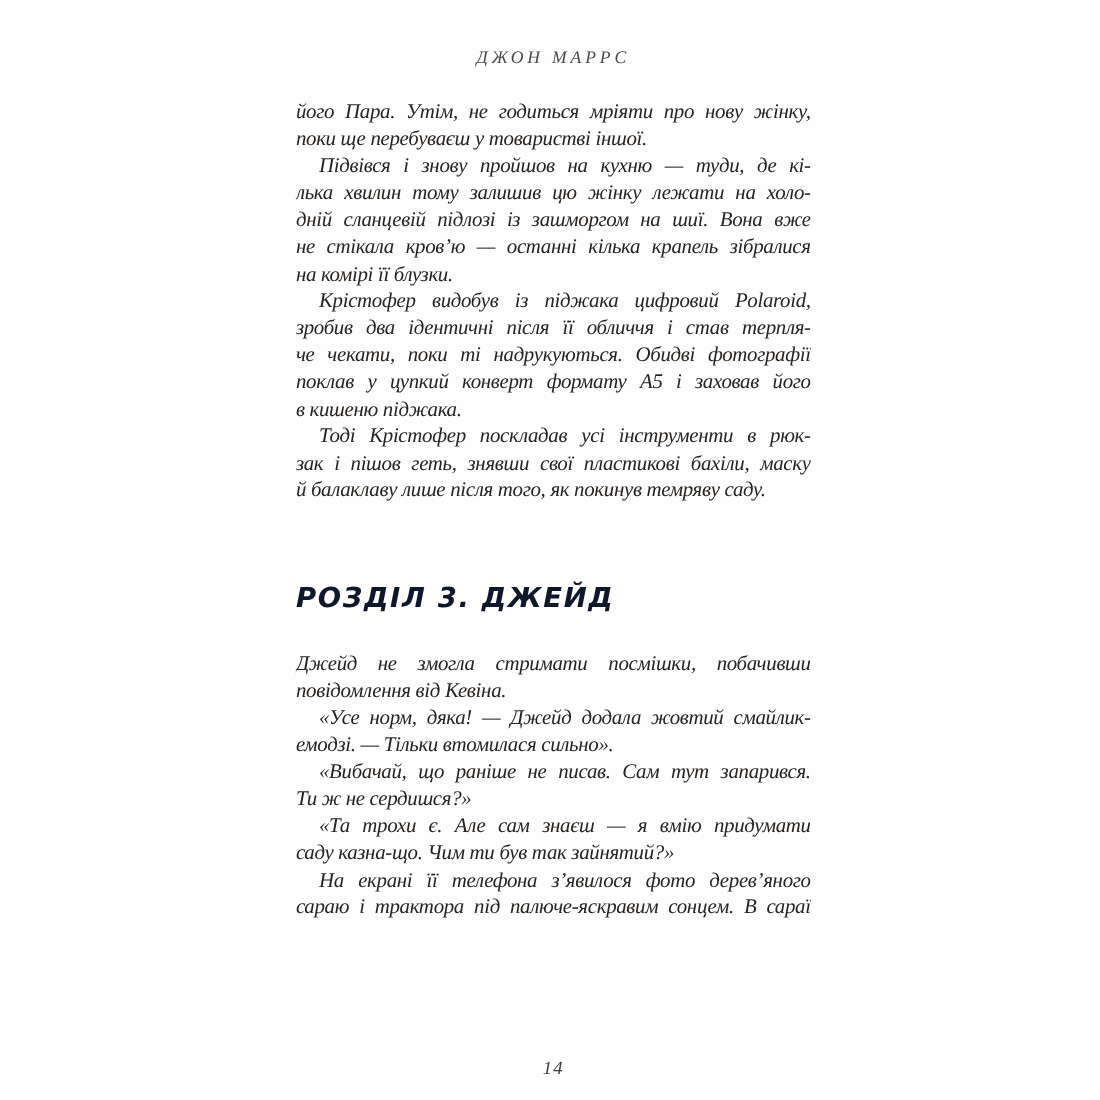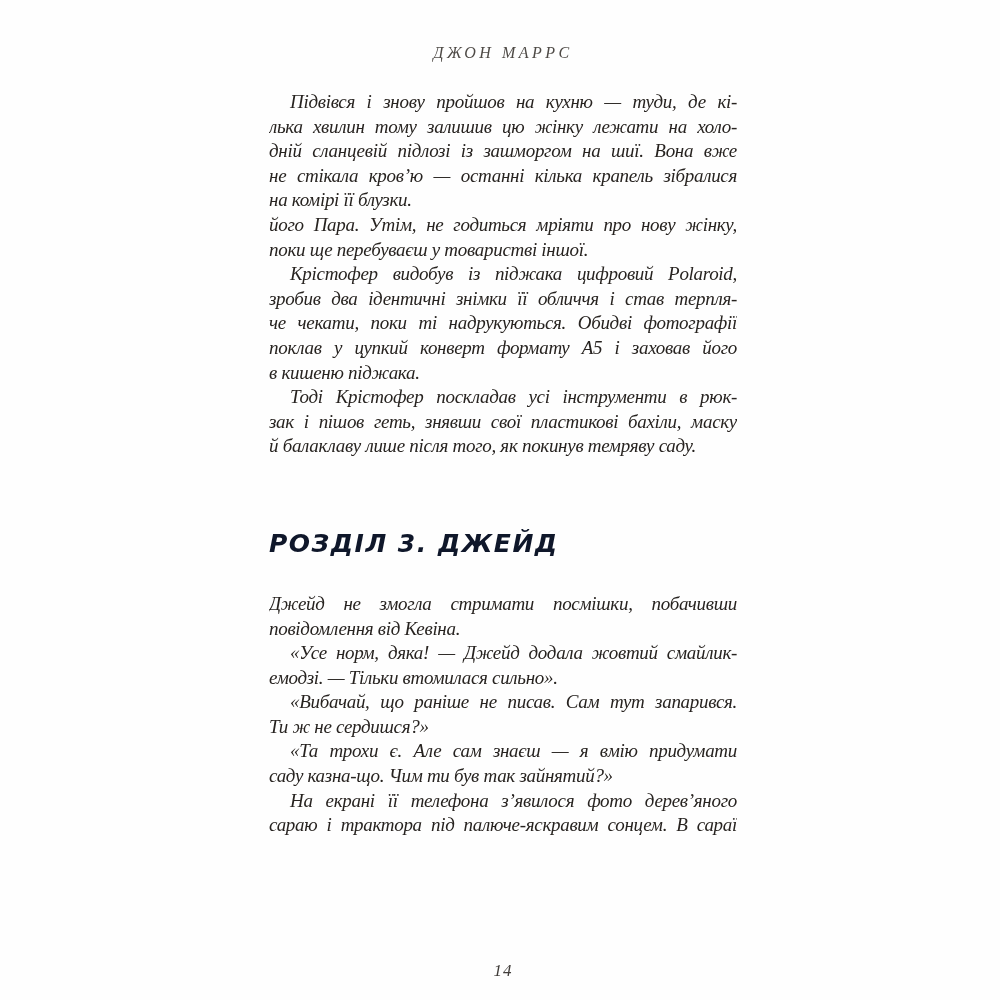--- a/index.html
+++ b/index.html
@@ -73,35 +73,35 @@
 </head>
 <body>
 
 <div class="page">
 
   <div class="running-header">ДЖОН МАРРС</div>
 
   <div class="text-column">
 
     <div class="para">
+      <div class="ln jl">його Пара. Утім, не годиться мріяти про нову жінку,</div>
+      <div class="ln ll">поки ще перебуваєш у товаристві іншої.</div>
+    </div>
+
+    <div class="para">
       <div class="ln jl ind">Підвівся і знову пройшов на кухню — туди, де кі-</div>
       <div class="ln jl">лька хвилин тому залишив цю жінку лежати на холо-</div>
       <div class="ln jl">дній сланцевій підлозі із зашморгом на шиї. Вона вже</div>
       <div class="ln jl">не стікала кров’ю — останні кілька крапель зібралися</div>
       <div class="ln ll">на комірі її блузки.</div>
     </div>
 
     <div class="para">
-      <div class="ln jl">його Пара. Утім, не годиться мріяти про нову жінку,</div>
-      <div class="ln ll">поки ще перебуваєш у товаристві іншої.</div>
-    </div>
-
-    <div class="para">
       <div class="ln jl ind">Крістофер видобув із піджака цифровий Polaroid,</div>
-      <div class="ln jl">зробив два ідентичні знімки її обличчя і став терпля-</div>
+      <div class="ln jl">зробив два ідентичні після її обличчя і став терпля-</div>
       <div class="ln jl">че чекати, поки ті надрукуються. Обидві фотографії</div>
       <div class="ln jl">поклав у цупкий конверт формату А5 і заховав його</div>
       <div class="ln ll">в кишеню піджака.</div>
     </div>
 
     <div class="para">
       <div class="ln jl ind">Тоді Крістофер поскладав усі інструменти в рюк-</div>
       <div class="ln jl">зак і пішов геть, знявши свої пластикові бахіли, маску</div>
       <div class="ln ll">й балаклаву лише після того, як покинув темряву саду.</div>
     </div>

